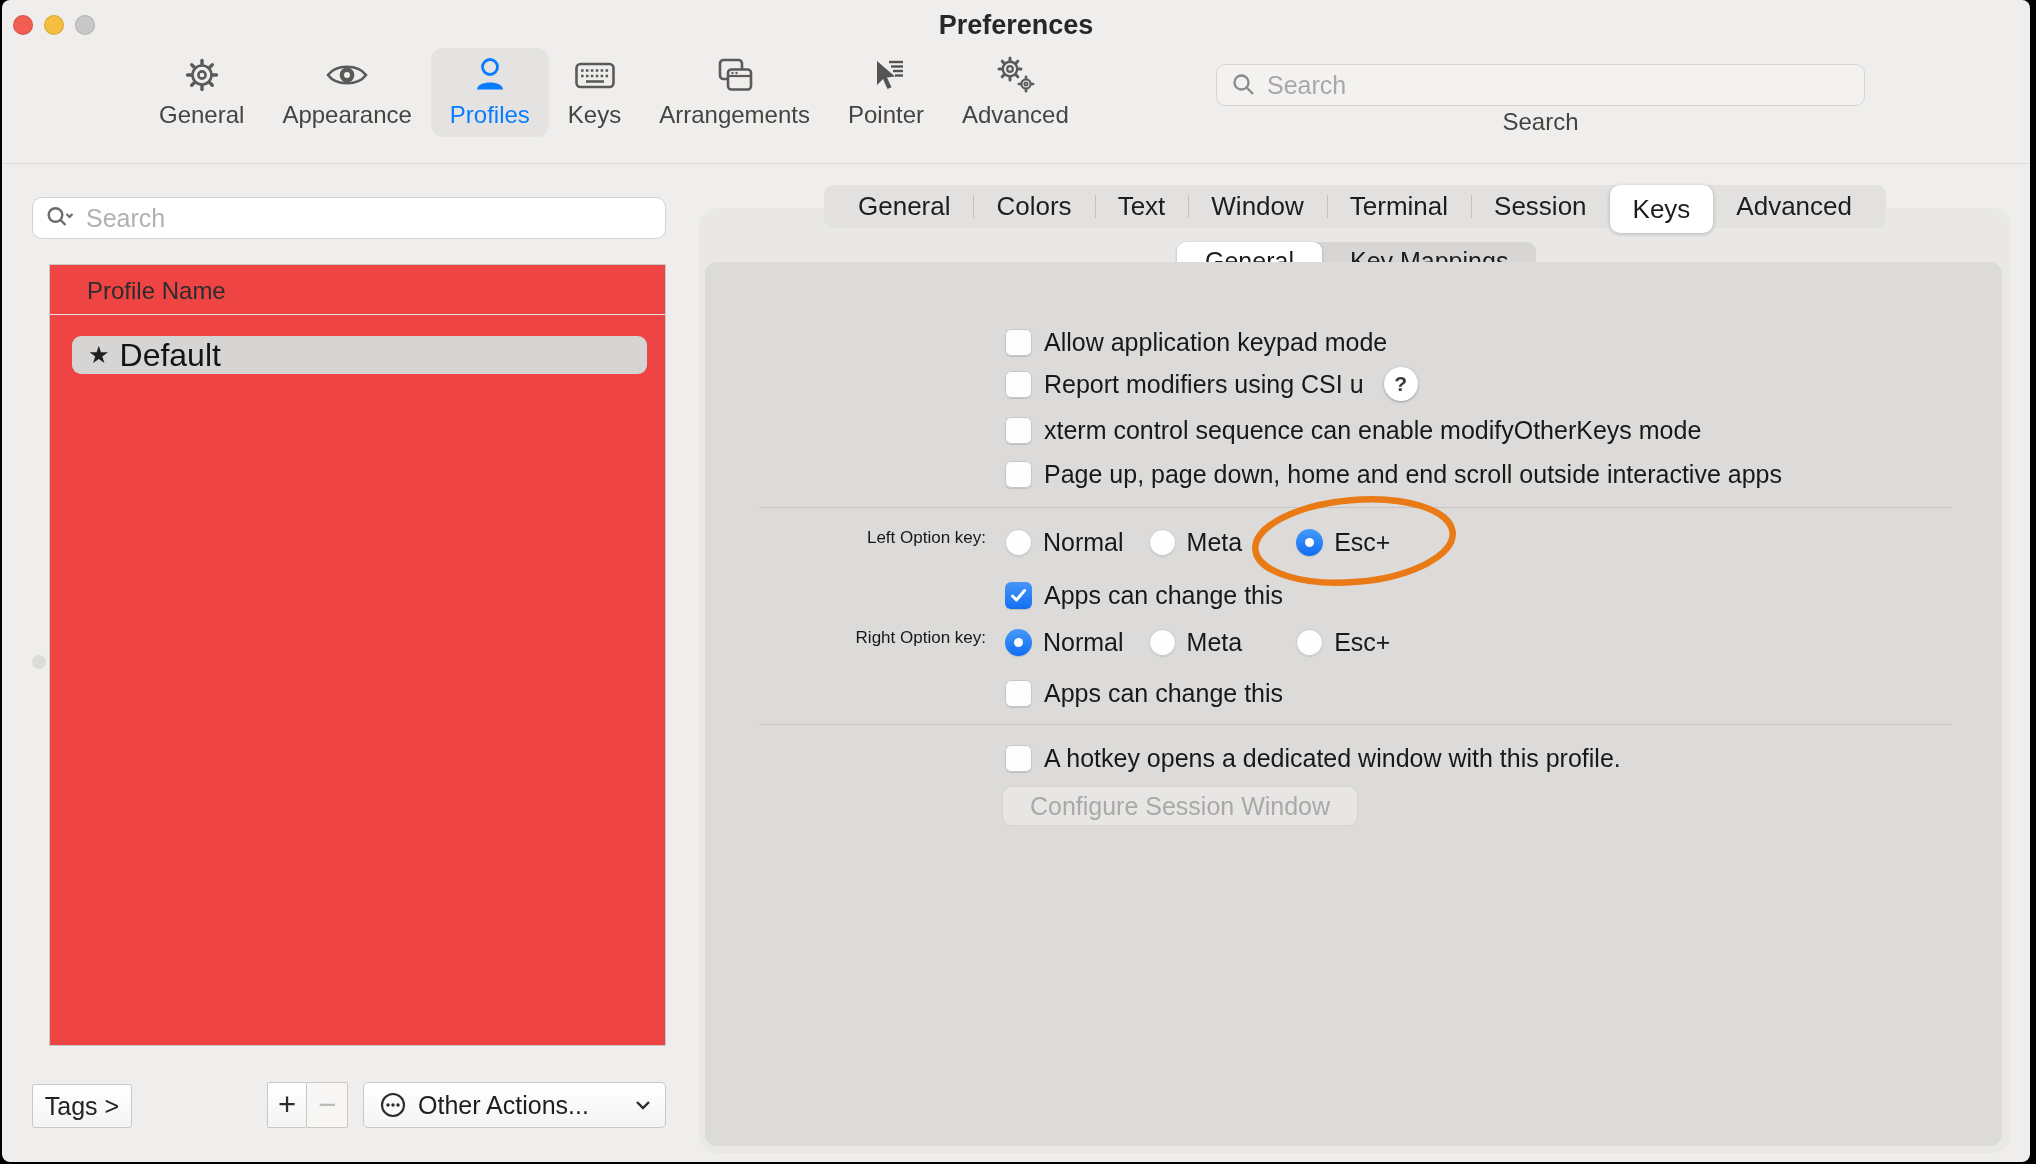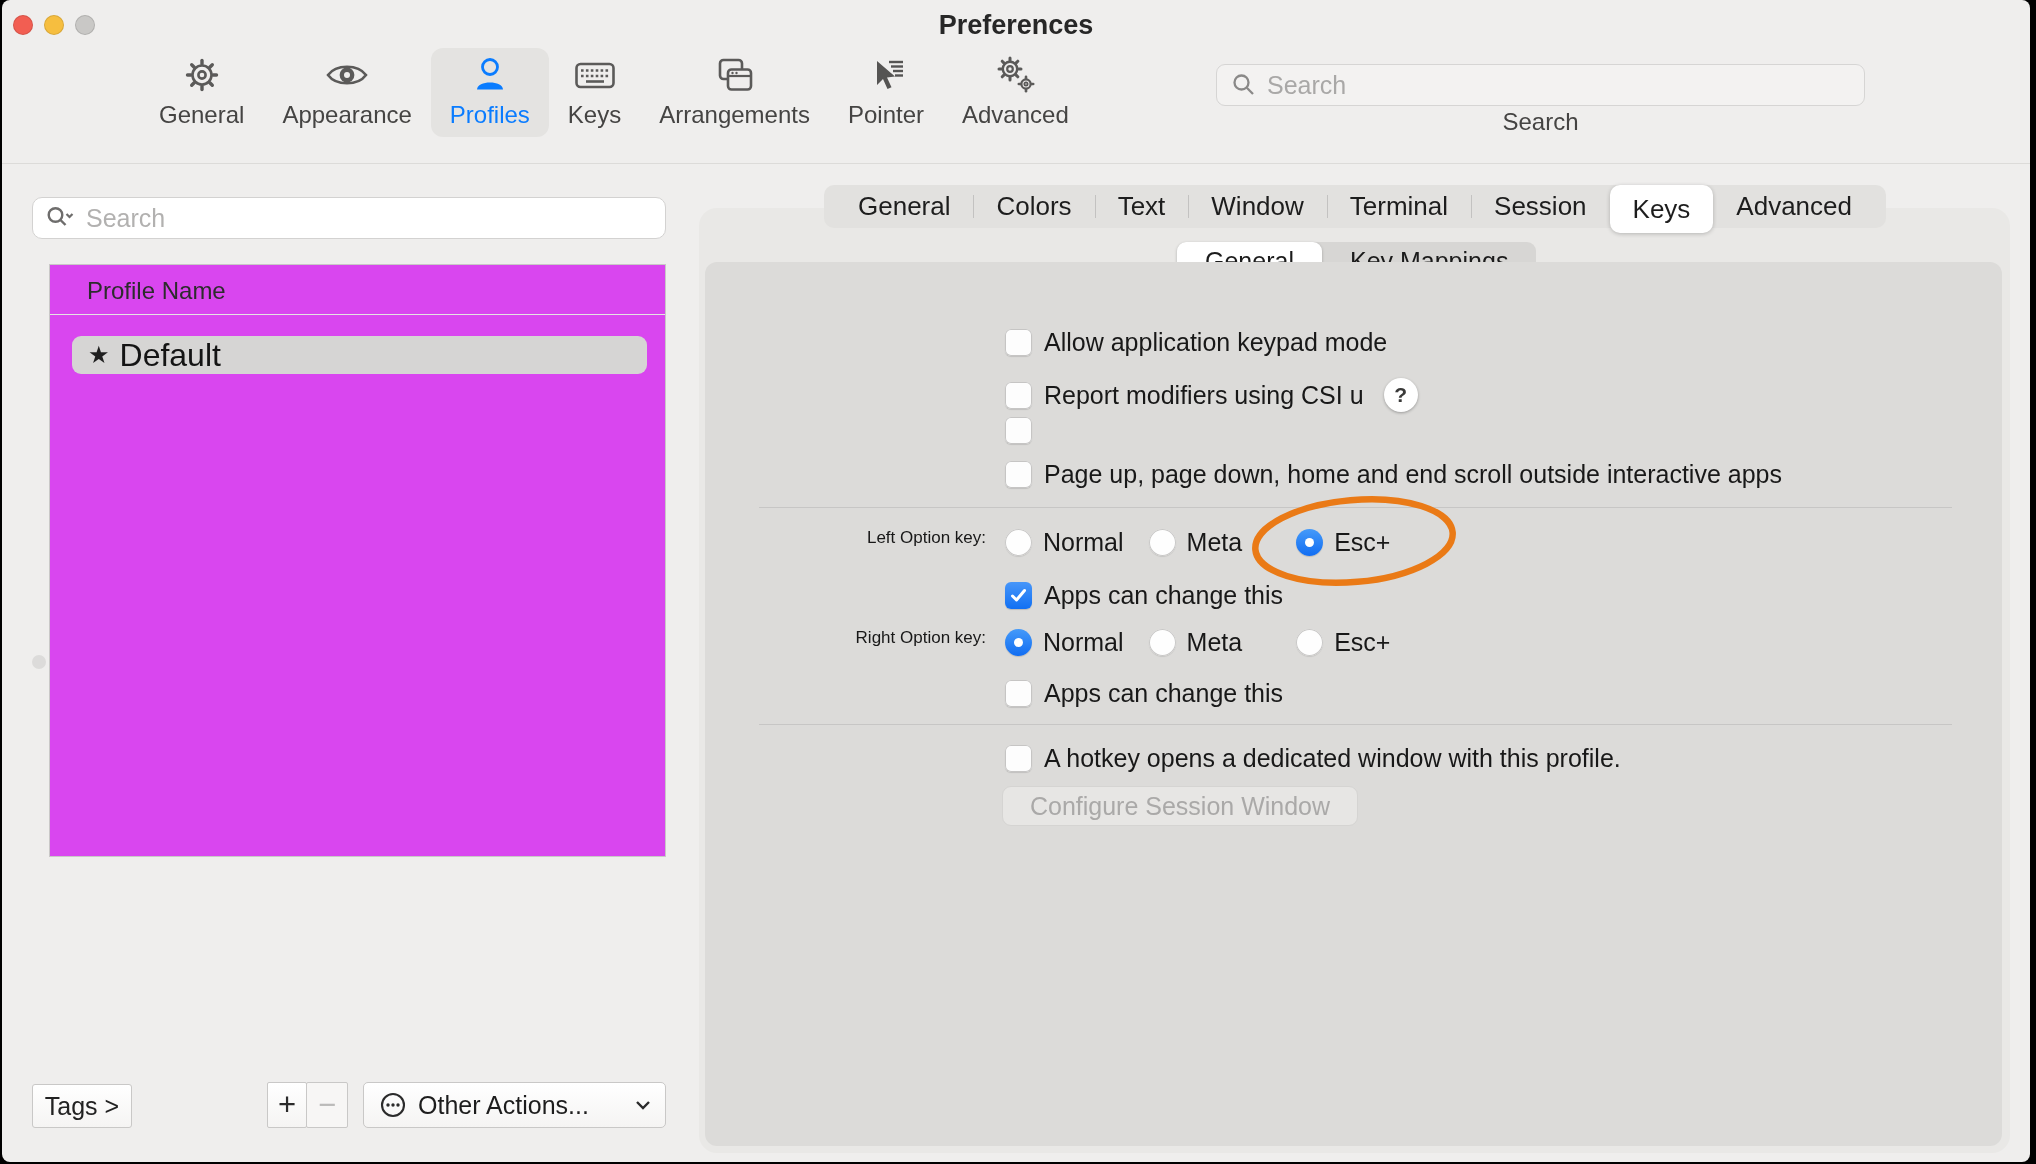--- a/index.html
+++ b/index.html
@@ -26,21 +26,21 @@
   .tb-search input::placeholder{color:#a9a8a7;}
   .tb-search-label{position:absolute;left:1214px;top:108px;width:649px;text-align:center;
                    font-size:24px;color:#454443;}
   .tb-sep{position:absolute;left:0;top:163px;width:100%;height:1px;background:#dcdbd9;}
   
   .sb-search{position:absolute;left:30px;top:197px;width:634px;height:42px;background:#fff;
              border:1px solid #d3d2d1;border-radius:10px;display:flex;align-items:center;box-sizing:border-box;}
   .sb-search input{border:none;outline:none;background:transparent;font-size:25px;flex:1;
                    font-family:"Liberation Sans",sans-serif;color:#333;}
   .sb-search input::placeholder{color:#b2b1b0;}
-  .plist{position:absolute;left:47px;top:264px;width:617px;height:593px;background:#d946ef;
+  .plist{position:absolute;left:47px;top:264px;width:617px;height:782px;background:#ef4444;
          border:1px solid #c9c8c7;box-sizing:border-box;}
   .plist-header{position:absolute;left:37px;top:12px;font-size:24px;color:#2c2c2c;}
   .plist-hdiv{position:absolute;left:0;top:49px;width:100%;height:1px;background:#e5e4e3;}
   .prow{position:absolute;left:22px;top:71px;width:575px;height:38px;background:#d6d5d4;
         border-radius:9px;display:flex;align-items:center;padding-left:16px;box-sizing:border-box;}
   .prow .star{font-size:24px;color:#1f1f1f;margin-right:10px;}
   .prow .pname{font-size:32px;color:#141414;}
   .split-dot{position:absolute;left:30px;top:655px;width:14px;height:14px;border-radius:50%;background:#dcdbda;}
   
   .btn{background:linear-gradient(#ffffff,#f5f4f3);border:1px solid #c9c8c7;box-sizing:border-box;
@@ -274,27 +274,28 @@
     <div class="subtab sel">General</div>
     <div class="subtab">Key Mappings</div>
   </div>
 
   <div class="panel">
 
     <div class="row" style="left:300px;top:62px">
       <span class="cbox"></span>
       <span class="txt">Allow application keypad mode</span>
     </div>
-    <div class="row" style="left:300px;top:115px">
+    <div class="row" style="left:300px;top:104px">
       <span class="cbox"></span>
       <span class="txt">Report modifiers using CSI u</span>
       <span class="help">?</span>
     </div>
     <div class="row" style="left:300px;top:150px">
       <span class="cbox"></span>
+      <span class="txt">xterm control sequence can enable modifyOtherKeys mode</span>
     </div>
     <div class="row" style="left:300px;top:194px">
       <span class="cbox"></span>
       <span class="txt">Page up, page down, home and end scroll outside interactive apps</span>
     </div>
 
     <div class="divider" style="top:245px"></div>
 
     <div class="optlabel" style="top:266px">Left Option key:</div>
     <div class="row" style="left:300px;top:262px;gap:0">

